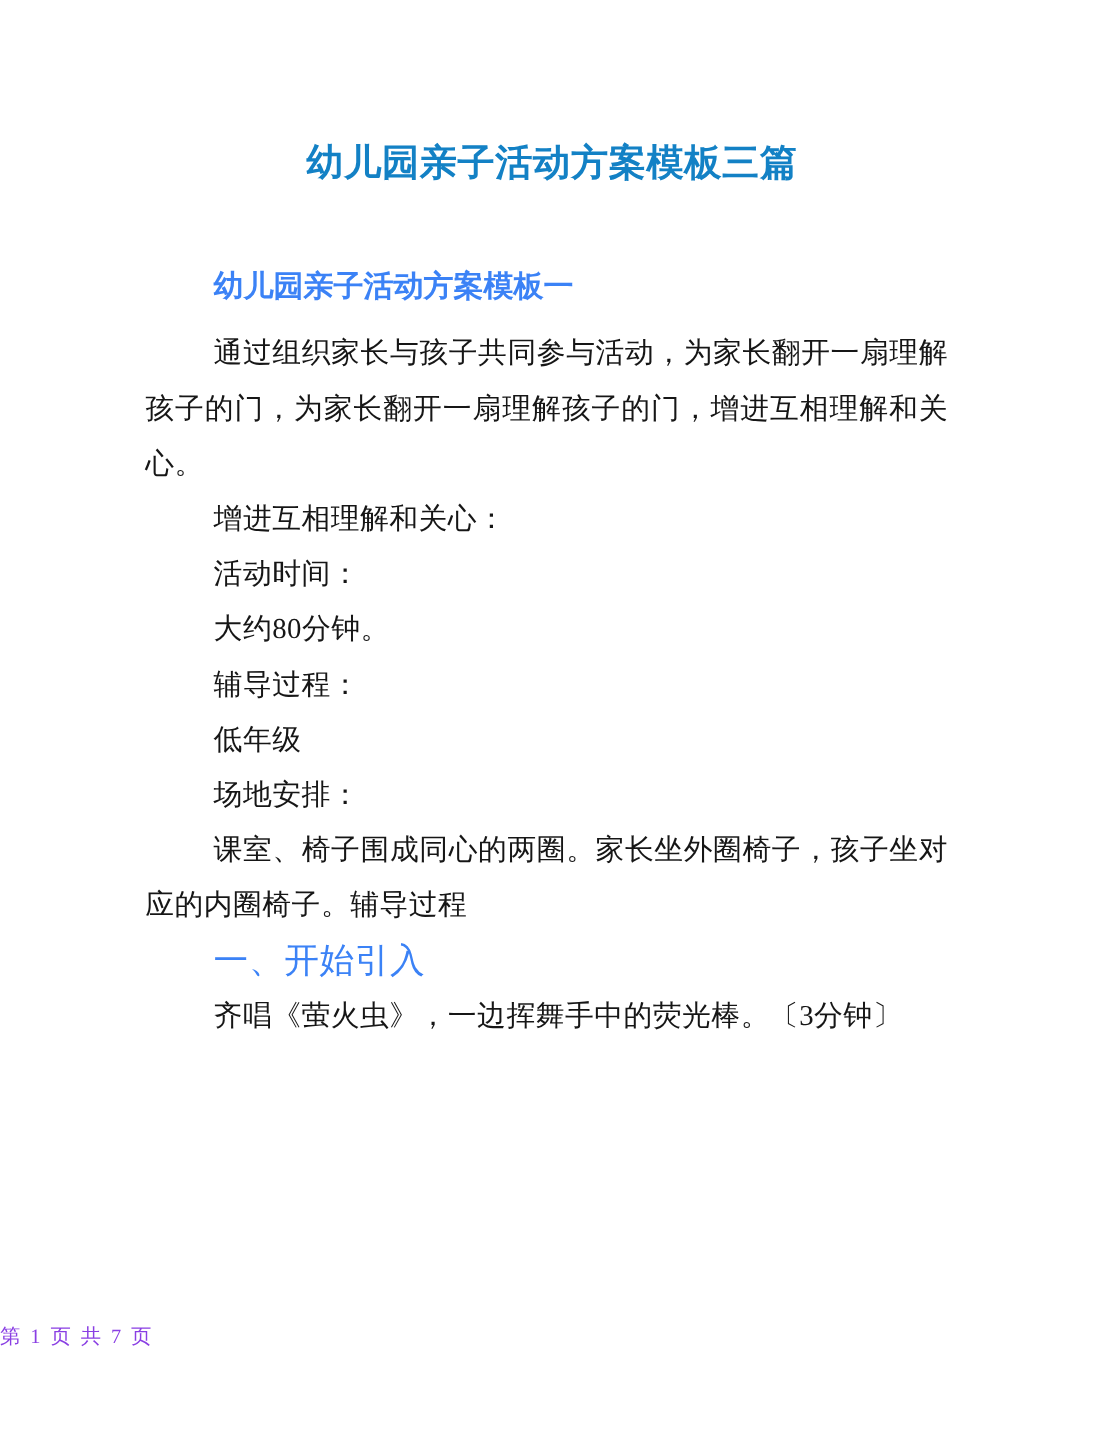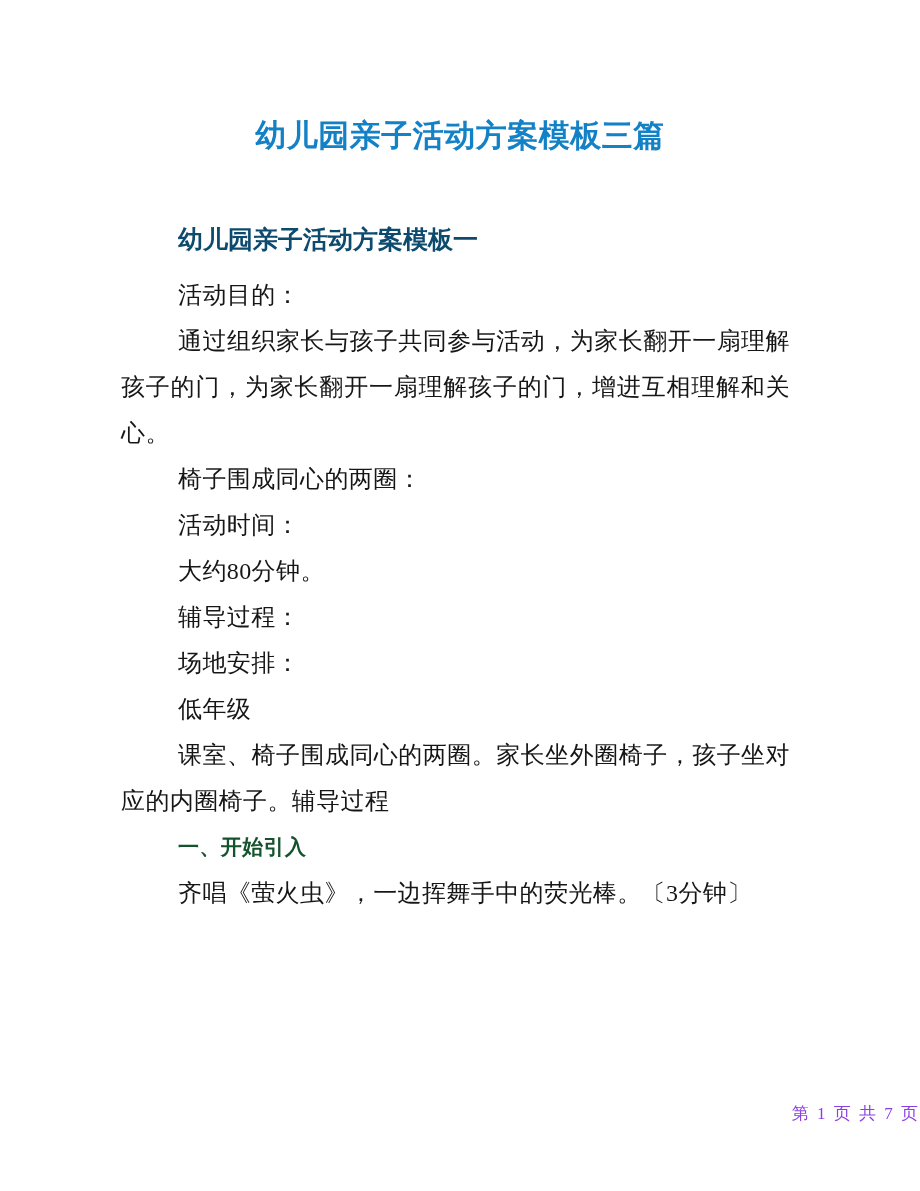--- a/index.html
+++ b/index.html
@@ -26,72 +26,71 @@
     letter-spacing: 0.5px;
     color: #1381C5;
   }
   .section-heading {
     margin: 66px 130px 0 121px;
     text-indent: 57px;
     font-family: "Liberation Sans", sans-serif;
     font-weight: bold;
     font-size: 25px;
     line-height: 34px;
-    color: #0c4a6e;
+    color: #3b82f6;
   }
   .body-text {
     margin: 16px 130px 0 121px;
     font-family: "Liberation Serif", serif;
     font-size: 24px;
     line-height: 46px;
     letter-spacing: 0.4px;
     text-align: justify;
     color: #161616;
   }
   .para {
     margin: 0;
     text-indent: 57px;
   }
   .para-heading {
     font-family: "Liberation Sans", sans-serif;
-    font-weight: bold;
-    font-size: 21px;
-    color: #14532d;
+    font-weight: normal;
+    font-size: 29px;
+    color: #3b82f6;
   }
   .footer {
     position: absolute;
     top: 1104px;
     left: 0;
     width: 920px;
-    text-align: right;
+    text-align: left;
     font-family: "Liberation Serif", serif;
     font-size: 17px;
     line-height: 20px;
     letter-spacing: 2px;
     color: #8A3FE3;
   }
 </style>
 </head>
 <body>
 
 <div class="page">
 
   <h1 class="doc-title">幼儿园亲子活动方案模板三篇</h1>
 
   <h2 class="section-heading">幼儿园亲子活动方案模板一</h2>
 
   <div class="body-text">
-    <p class="para">活动目的：</p>
     <p class="para">通过组织家长与孩子共同参与活动，为家长翻开一扇理解孩子的门，为家长翻开一扇理解孩子的门，增进互相理解和关心。</p>
-    <p class="para">椅子围成同心的两圈：</p>
+    <p class="para">增进互相理解和关心：</p>
     <p class="para">活动时间：</p>
     <p class="para">大约80分钟。</p>
     <p class="para">辅导过程：</p>
+    <p class="para">低年级</p>
     <p class="para">场地安排：</p>
-    <p class="para">低年级</p>
     <p class="para">课室、椅子围成同心的两圈。家长坐外圈椅子，孩子坐对应的内圈椅子。辅导过程</p>
     <p class="para para-heading">一、开始引入</p>
     <p class="para">齐唱《萤火虫》，一边挥舞手中的荧光棒。〔3分钟〕</p>
   </div>
 
   <div class="footer">
     <span>第 1 页 共 7 页</span>
   </div>
 
 </div>

